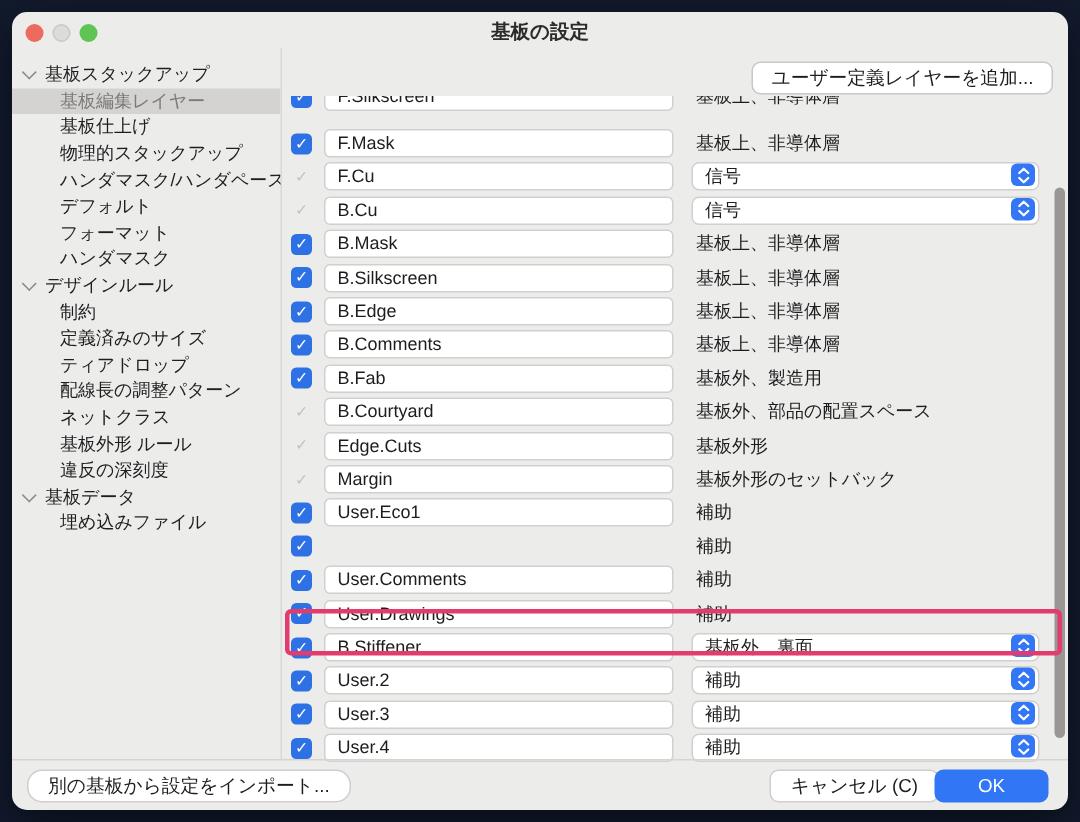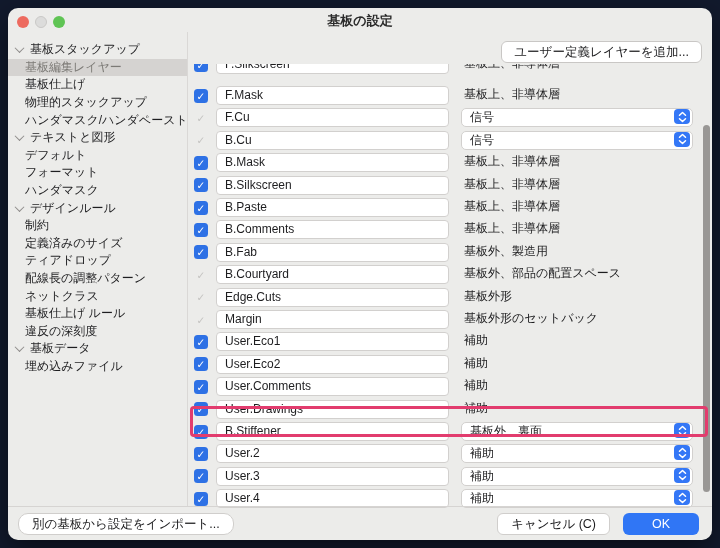--- a/index.html
+++ b/index.html
@@ -25,21 +25,21 @@
   .title { position: absolute; left:0; right:0; top: 0; height: 24px; line-height: 26px;
     text-align: center; font-size: 13px; font-weight: bold; color: #2b2b2b; }
   
   .sidebar {
     position: absolute; left: 0; top: 24px; bottom: 34px; width: 180px;
     border-right: 1px solid #dad8d6; padding-top: 9px; overflow: hidden;
   }
   .sb-row { height: 17.6px; display: flex; align-items: center; font-size: 12px;
     white-space: nowrap; color: #1e1e20; }
   .sb-group { padding-left: 8px; }
-  .sb-child { padding-left: 17px; }
+  .sb-child { padding-left: 32px; }
   .sb-chevron { width: 7px; height: 7px; border-right: 1.4px solid #8e8c8a;
     border-bottom: 1.4px solid #8e8c8a; transform: rotate(45deg) translate(-1px,-1px);
     margin-right: 7px; flex: 0 0 auto; }
   .sb-selected { background: #d5d3d1; color: #7c7a76; }
   
   .main { position: absolute; left: 181px; top: 24px; right: 0; bottom: 34px; }
   .add-btn {
     position: absolute; right: 10px; top: 9px; height: 22px; padding: 0 12px;
     background: #fff; border: 1px solid #c9c7c5; border-radius: 6px;
     font-size: 12.5px; color: #1d1d1f; font-family: inherit; white-space: nowrap;
@@ -50,41 +50,41 @@
     align-items: center; }
   .cb { width: 14px; height: 14px; margin-left: 3px; border-radius: 3.5px;
     font-size: 10.5px; line-height: 14px; text-align: center; flex: 0 0 auto; }
   .cb-checked { background: var(--accent-blue); color: #fff; }
   .cb-disabled { background: transparent; color: #c4c3c1; }
   .field { margin-left: 8px; width: 233px; height: 19px; background: #fff;
     border: 1px solid #d2d0ce; border-radius: 4px; padding: 0 8px; font-size: 12px;
     line-height: 17px; white-space: nowrap; overflow: hidden; flex: 0 0 auto; }
   .rcell { position: absolute; left: 270px; width: 240px; height: 19px; }
   .rlabel { font-size: 12px; line-height: 19px; padding-left: 3px; white-space: nowrap;
-    display: block; font-family: Liberation Mono, monospace; }
+    display: block; }
   .select { width: 232px; height: 19px; background: #fff; border: 1px solid #d2d0ce;
     border-radius: 5px; display: flex; align-items: flex-start; justify-content: space-between;
     padding: 0 2px 0 8px; }
   .sel-text { font-size: 12px; white-space: nowrap; overflow: hidden; }
   .stepper { width: 16px; height: 15px; background: var(--stepper-blue);
     border-radius: 4px; display: flex; align-items: center; justify-content: center;
     flex: 0 0 auto; }
   .highlight-box { position: absolute; left: 1px; top: 374px; width: 518px; height: 31px;
     border: 3px solid var(--highlight-pink); border-radius: 4px; pointer-events: none;
     z-index: 5; }
   .scroll-thumb { position: absolute; right: 2px; top: 93px; width: 7px; height: 367px;
     background: #999795; border-radius: 4px; }
   
   .footer { position: absolute; left: 0; right: 0; bottom: 0; height: 34px;
     border-top: 1px solid #d6d4d2; }
   .btn { position: absolute; top: 6px; height: 22px; border-radius: 6px;
     font-size: 12.5px; font-family: inherit; white-space: nowrap; }
   .btn-plain { background: #fff; border: 1px solid #d0cecc; color: #1d1d1f; padding: 0 13px; }
   .btn-import { left: 10px; border-radius: 10px; }
-  .btn-cancel { right: 102px; }
+  .btn-cancel { right: 86px; }
   .btn-ok { right: 13px; width: 76px; background: var(--ok-blue); color: #fff; border: none; }
 </style>
 </head>
 <body>
 
 <div class="dialog">
 
   <div class="titlebar">
     <div class="lights">
       <span class="light light-close"></span>
@@ -105,24 +105,20 @@
         </div>
         <div class="sb-row sb-child">
           <span>基板仕上げ</span>
         </div>
         <div class="sb-row sb-child">
           <span>物理的スタックアップ</span>
         </div>
         <div class="sb-row sb-child">
           <span>ハンダマスク/ハンダペースト</span>
         </div>
-        <div class="sb-row sb-group">
-          <span class="sb-chevron"></span>
-          <span>テキストと図形</span>
-        </div>
         <div class="sb-row sb-child">
           <span>デフォルト</span>
         </div>
         <div class="sb-row sb-child">
           <span>フォーマット</span>
         </div>
         <div class="sb-row sb-child">
           <span>ハンダマスク</span>
         </div>
         <div class="sb-row sb-group">
@@ -138,21 +134,21 @@
         <div class="sb-row sb-child">
           <span>ティアドロップ</span>
         </div>
         <div class="sb-row sb-child">
           <span>配線長の調整パターン</span>
         </div>
         <div class="sb-row sb-child">
           <span>ネットクラス</span>
         </div>
         <div class="sb-row sb-child">
-          <span>基板仕上げ ルール</span>
+          <span>基板外形 ルール</span>
         </div>
         <div class="sb-row sb-child">
           <span>違反の深刻度</span>
         </div>
         <div class="sb-row sb-group">
           <span class="sb-chevron"></span>
           <span>基板データ</span>
         </div>
         <div class="sb-row sb-child">
           <span>埋め込みファイル</span>
@@ -216,21 +212,21 @@
         </div>
         <div class="row" style="top: 111.6px;">
           <span class="cb cb-checked">✓</span>
           <div class="field">B.Silkscreen</div>
           <div class="rcell">
             <span class="rlabel">基板上、非導体層</span>
           </div>
         </div>
         <div class="row" style="top: 134px;">
           <span class="cb cb-checked">✓</span>
-          <div class="field">B.Paste</div>
+          <div class="field">B.Edge</div>
           <div class="rcell">
             <span class="rlabel">基板上、非導体層</span>
           </div>
         </div>
         <div class="row" style="top: 156.4px;">
           <span class="cb cb-checked">✓</span>
           <div class="field">B.Comments</div>
           <div class="rcell">
             <span class="rlabel">基板上、非導体層</span>
           </div>
@@ -265,21 +261,20 @@
         </div>
         <div class="row" style="top: 268.4px;">
           <span class="cb cb-checked">✓</span>
           <div class="field">User.Eco1</div>
           <div class="rcell">
             <span class="rlabel">補助</span>
           </div>
         </div>
         <div class="row" style="top: 290.8px;">
           <span class="cb cb-checked">✓</span>
-          <div class="field">User.Eco2</div>
           <div class="rcell">
             <span class="rlabel">補助</span>
           </div>
         </div>
         <div class="row" style="top: 313.2px;">
           <span class="cb cb-checked">✓</span>
           <div class="field">User.Comments</div>
           <div class="rcell">
             <span class="rlabel">補助</span>
           </div>

